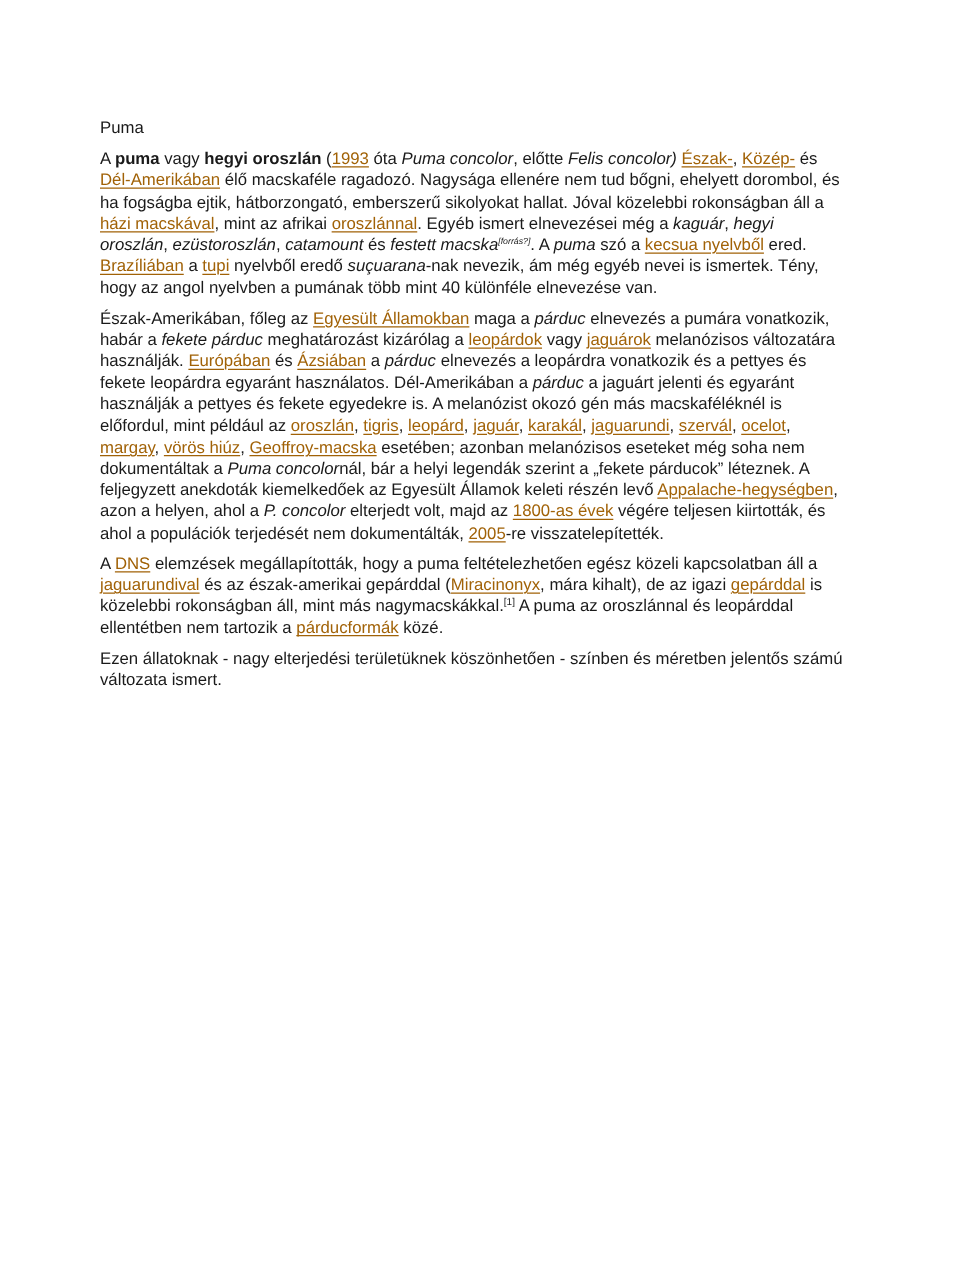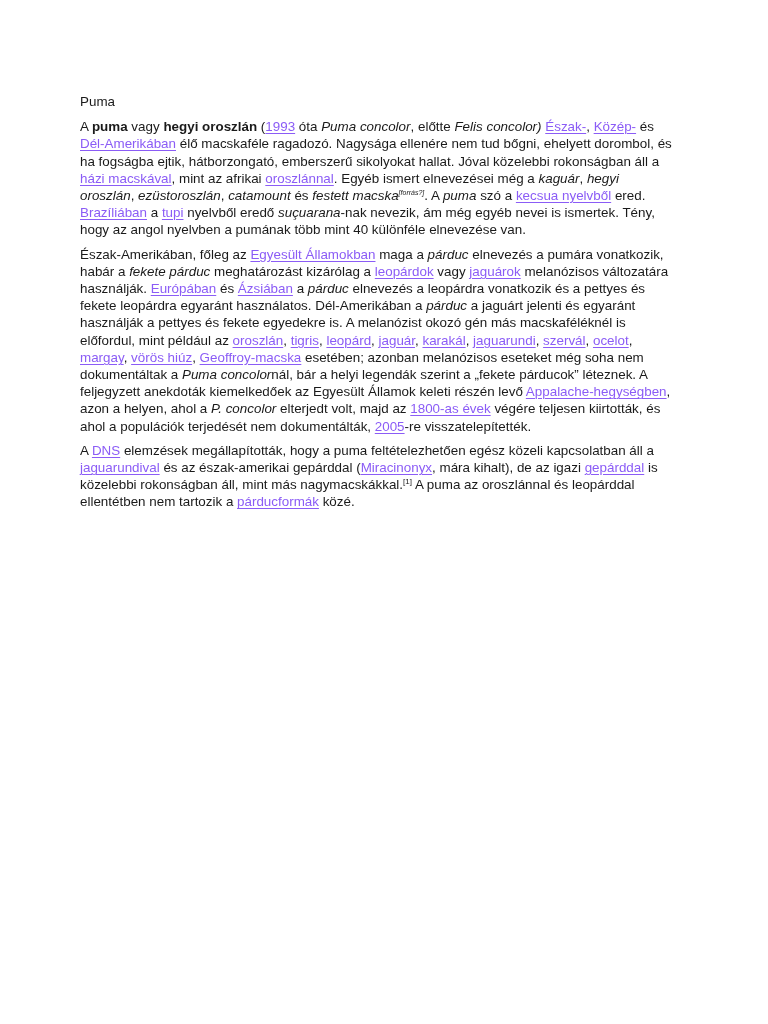--- a/index.html
+++ b/index.html
@@ -4,30 +4,31 @@
 <style>
   html, body { margin: 0; padding: 0; background: #ffffff; }
   body { width: 768px; height: 1024px; overflow: hidden; position: relative; }
   .page {
     position: absolute; left: 80px; top: 93px; width: 594px;
     font-family: Liberation Sans, sans-serif;
     font-size: 13.4px; line-height: 17.2px; color: #1a1a1a;
   }
   .title { margin: 0 0 8px 0; font-weight: normal; font-size: 13.4px; }
   p { margin: 0 0 7px 0; }
-  a { color: #8b5cf6; text-decoration: underline; text-underline-offset: 2px; text-decoration-thickness: 1px; }
+  a { color: #a16207; text-decoration: underline; text-underline-offset: 2px; text-decoration-thickness: 1px; }
   b { font-weight: bold; }
   sup { font-size: 8px; line-height: 0; vertical-align: 5px; text-align: right; }
   sup.cite { font-style: italic; font-size: 7px; }
 </style>
 </head>
 <body>
 
 <div class="page">
   <div class="title">Puma</div>
 
   <p><span>A </span><b>puma</b><span> vagy </span><b>hegyi oroszlán</b><span> (</span><a>1993</a><span> óta </span><i>Puma concolor</i><span>, előtte </span><i>Felis concolor)</i><span> </span><a>Észak-</a><span>, </span><a>Közép-</a><span> és </span><a>Dél-Amerikában</a><span> élő macskaféle ragadozó. Nagysága ellenére nem tud bőgni, ehelyett dorombol, és ha fogságba ejtik, hátborzongató, emberszerű sikolyokat hallat. Jóval közelebbi rokonságban áll a </span><a>házi macskával</a><span>, mint az afrikai </span><a>oroszlánnal</a><span>. Egyéb ismert elnevezései még a </span><i>kaguár</i><span>, </span><i>hegyi oroszlán</i><span>, </span><i>ezüstoroszlán</i><span>, </span><i>catamount</i><span> és </span><i>festett macska</i><sup class="cite">[forrás?]</sup><span>. A </span><i>puma</i><span> szó a </span><a>kecsua nyelvből</a><span> ered. </span><a>Brazíliában</a><span> a </span><a>tupi</a><span> nyelvből eredő </span><i>suçuarana</i><span>-nak nevezik, ám még egyéb nevei is ismertek. Tény, hogy az angol nyelvben a pumának több mint 40 különféle elnevezése van.</span></p>
 
   <p><span>Észak-Amerikában, főleg az </span><a>Egyesült Államokban</a><span> maga a </span><i>párduc</i><span> elnevezés a pumára vonatkozik, habár a </span><i>fekete párduc</i><span> meghatározást kizárólag a </span><a>leopárdok</a><span> vagy </span><a>jaguárok</a><span> melanózisos változatára használják. </span><a>Európában</a><span> és </span><a>Ázsiában</a><span> a </span><i>párduc</i><span> elnevezés a leopárdra vonatkozik és a pettyes és fekete leopárdra egyaránt használatos. Dél-Amerikában a </span><i>párduc</i><span> a jaguárt jelenti és egyaránt használják a pettyes és fekete egyedekre is. A melanózist okozó gén más macskaféléknél is előfordul, mint például az </span><a>oroszlán</a><span>, </span><a>tigris</a><span>, </span><a>leopárd</a><span>, </span><a>jaguár</a><span>, </span><a>karakál</a><span>, </span><a>jaguarundi</a><span>, </span><a>szervál</a><span>, </span><a>ocelot</a><span>, </span><a>margay</a><span>, </span><a>vörös hiúz</a><span>, </span><a>Geoffroy-macska</a><span> esetében; azonban melanózisos eseteket még soha nem dokumentáltak a </span><i>Puma concolor</i><span>nál, bár a helyi legendák szerint a „fekete párducok” léteznek. A feljegyzett anekdoták kiemelkedőek az Egyesült Államok keleti részén levő </span><a>Appalache-hegységben</a><span>, azon a helyen, ahol a </span><i>P. concolor</i><span> elterjedt volt, majd az </span><a>1800-as évek</a><span> végére teljesen kiirtották, és ahol a populációk terjedését nem dokumentálták, </span><a>2005</a><span>-re visszatelepítették.</span></p>
 
   <p><span>A </span><a>DNS</a><span> elemzések megállapították, hogy a puma feltételezhetően egész közeli kapcsolatban áll a </span><a>jaguarundival</a><span> és az észak-amerikai gepárddal (</span><a>Miracinonyx</a><span>, mára kihalt), de az igazi </span><a>gepárddal</a><span> is közelebbi rokonságban áll, mint más nagymacskákkal.</span><sup>[1]</sup><span> A puma az oroszlánnal és leopárddal ellentétben nem tartozik a </span><a>párducformák</a><span> közé.</span></p>
 
+  <p>Ezen állatoknak - nagy elterjedési területüknek köszönhetően - színben és méretben jelentős számú változata ismert.</p>
 </div>
 
 </body></html>

